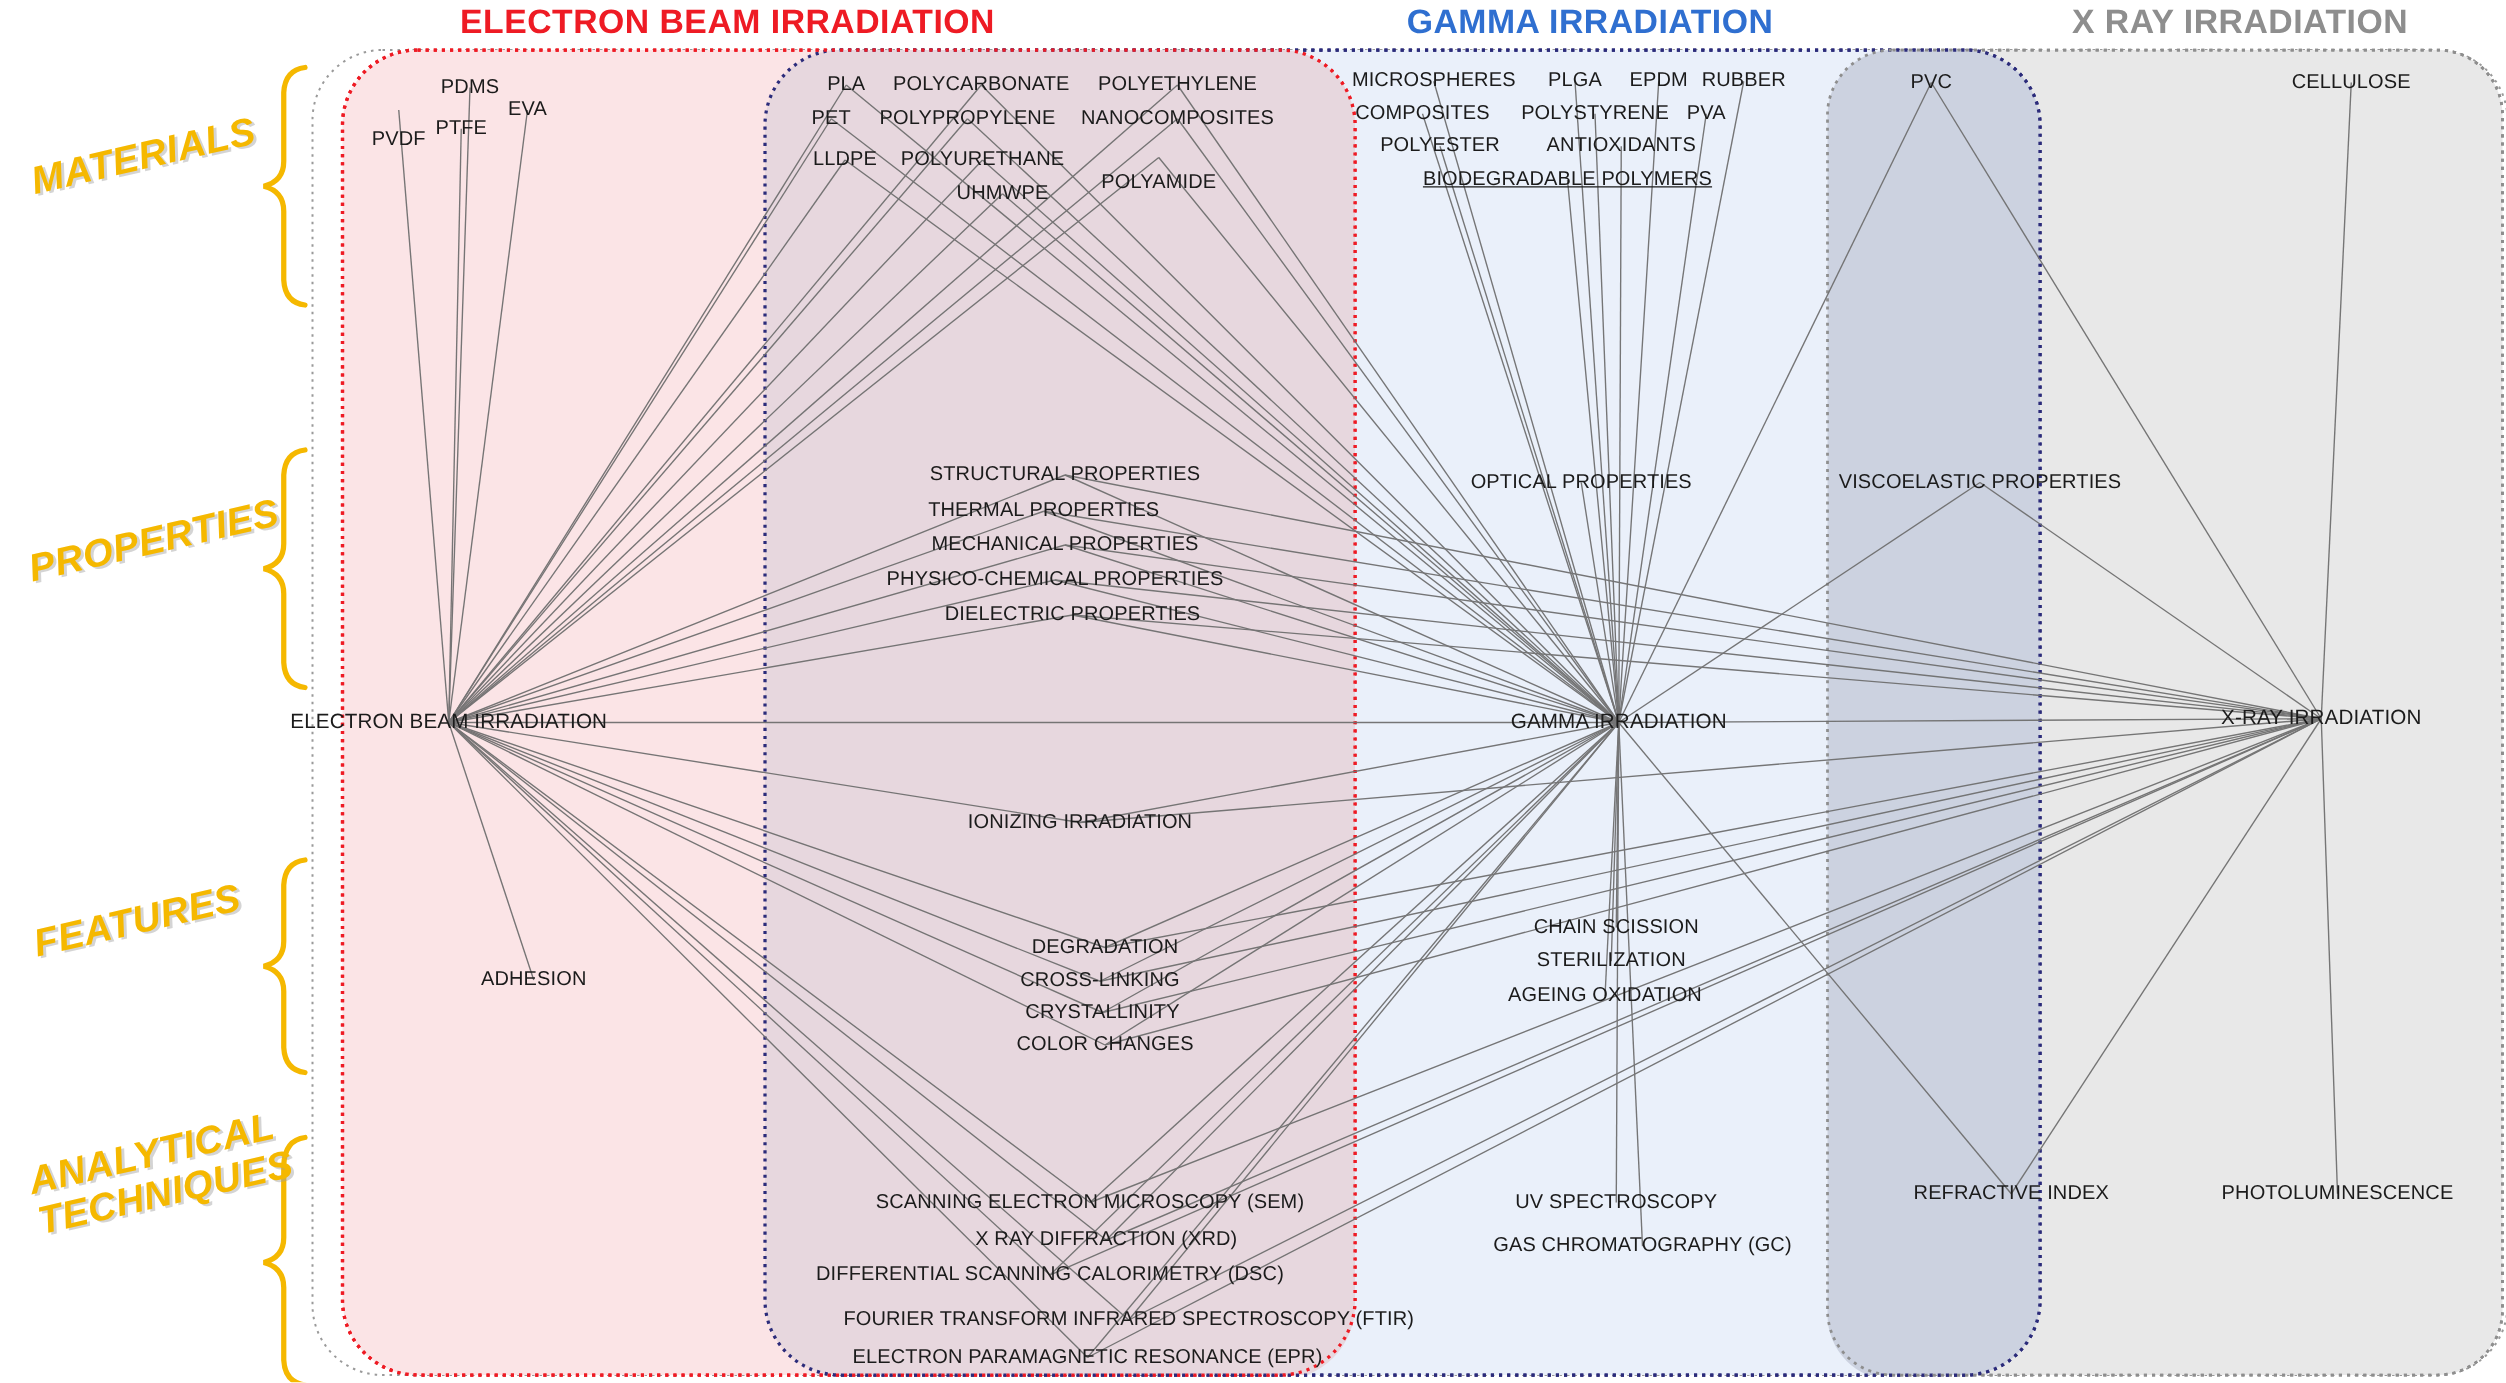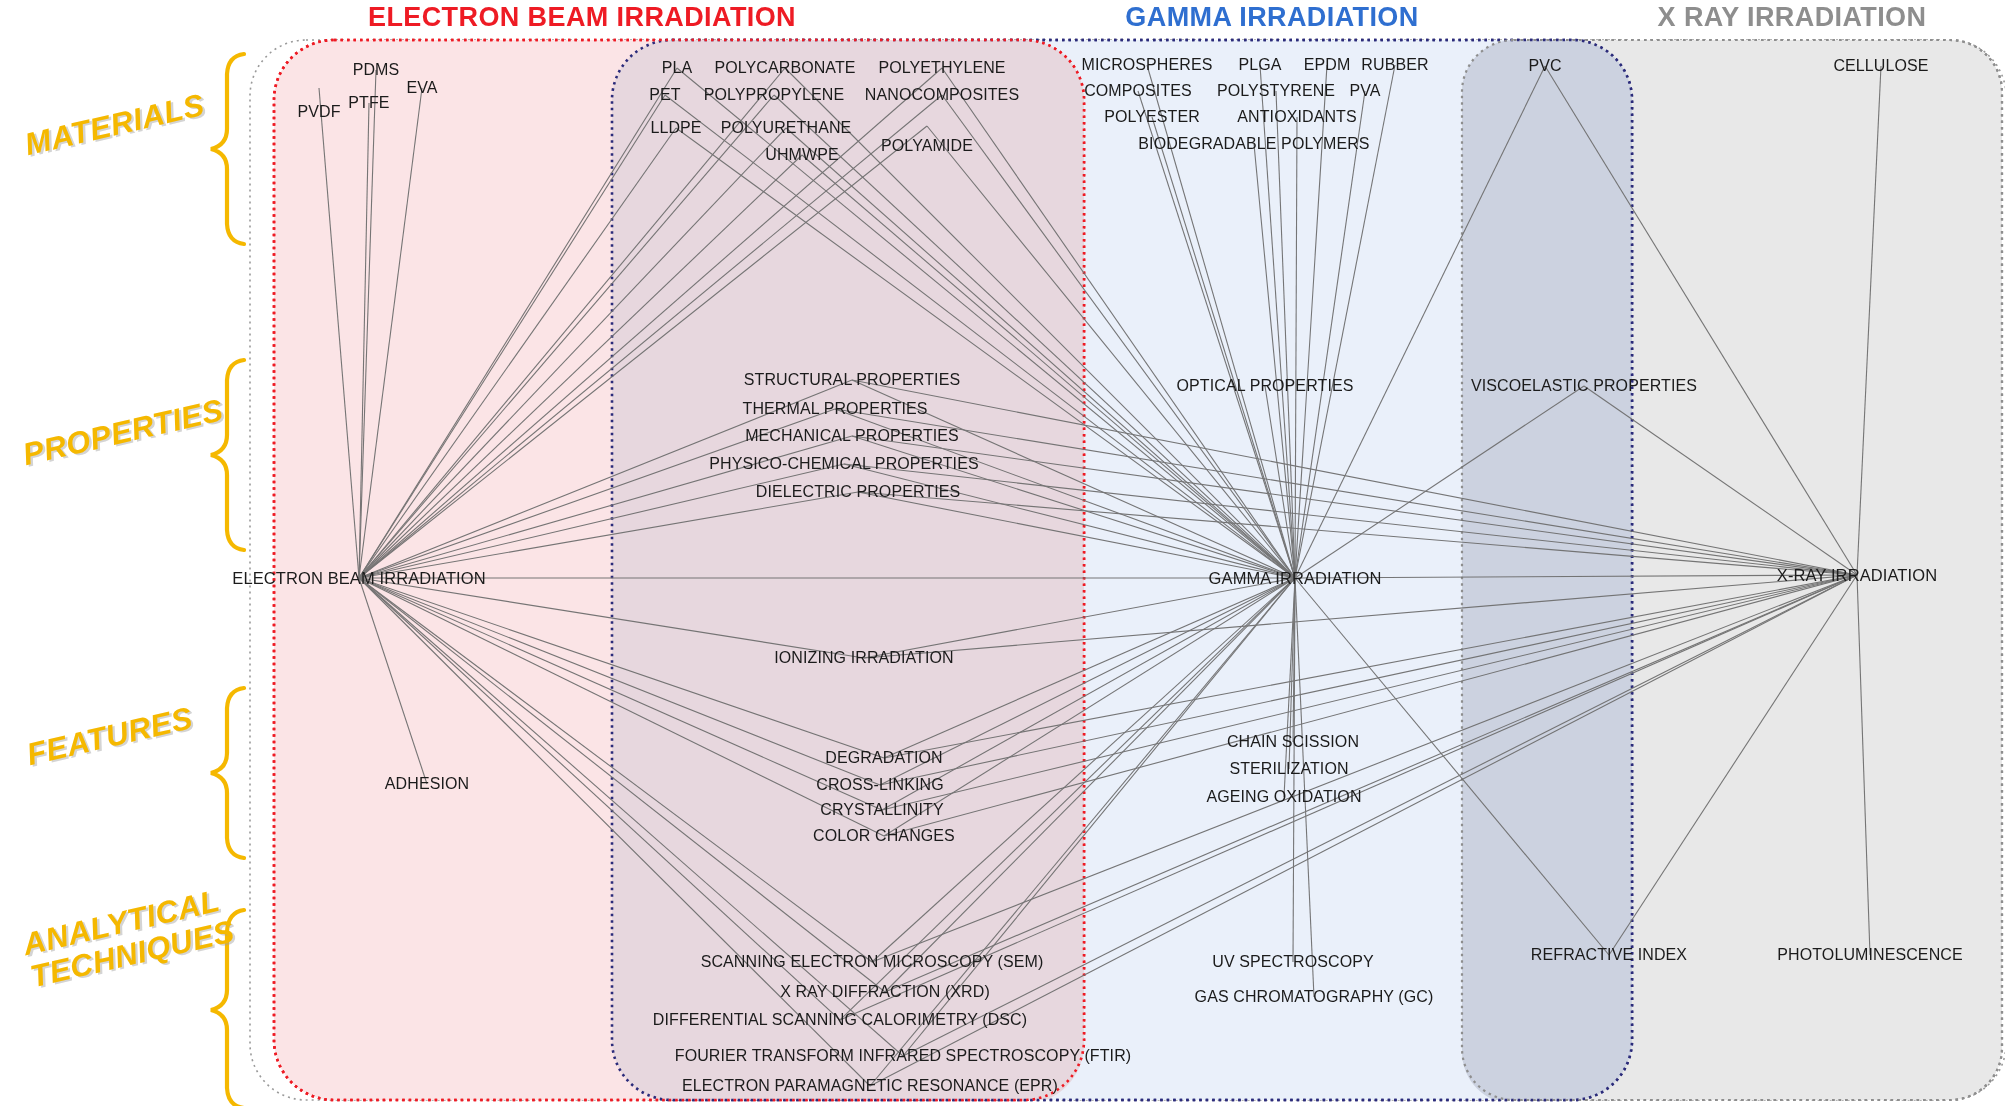--- a/index.html
+++ b/index.html
@@ -241,21 +241,21 @@
       <div class="node sm" style="left: 790px; top: 155px;">UHMWPE</div>
       <div class="node sm" style="left: 1135px; top: 65px;">MICROSPHERES</div>
       <div class="node sm" style="left: 1248px; top: 65px;">PLGA</div>
       <div class="node sm" style="left: 1315px; top: 65px;">EPDM</div>
       <div class="node sm" style="left: 1383px; top: 65px;">RUBBER</div>
       <div class="node sm" style="left: 1126px; top: 91px; text-align: center;">COMPOSITES</div>
       <div class="node sm" style="left: 1264px; top: 91px;">POLYSTYRENE</div>
       <div class="node sm" style="left: 1353px; top: 91px;">PVA</div>
       <div class="node sm" style="left: 1140px; top: 117px;">POLYESTER</div>
       <div class="node sm" style="left: 1285px; top: 117px;">ANTIOXIDANTS</div>
-      <div class="node sm" style="left: 1242px; top: 144px;">BIODEGRADABLE POLYMERS</div>
+      <div class="node sm" style="left: 1242px; top: 144px; text-decoration: underline;">BIODEGRADABLE POLYMERS</div>
       <div class="node sm" style="left: 1533px; top: 66px;">PVC</div>
       <div class="node sm" style="left: 1869px; top: 66px;">CELLULOSE</div>
       <div class="node sm" style="left: 840px; top: 380px;">STRUCTURAL PROPERTIES</div>
       <div class="node sm" style="left: 823px; top: 409px;">THERMAL PROPERTIES</div>
       <div class="node sm" style="left: 840px; top: 436px;">MECHANICAL PROPERTIES</div>
       <div class="node sm" style="left: 832px; top: 464px;">PHYSICO-CHEMICAL PROPERTIES</div>
       <div class="node sm" style="left: 846px; top: 492px;">DIELECTRIC PROPERTIES</div>
       <div class="node sm" style="left: 1253px; top: 386px;">OPTICAL PROPERTIES</div>
       <div class="node sm" style="left: 1572px; top: 386px;">VISCOELASTIC PROPERTIES</div>
       <div class="node sm" style="left: 852px; top: 658px;">IONIZING IRRADIATION</div>

